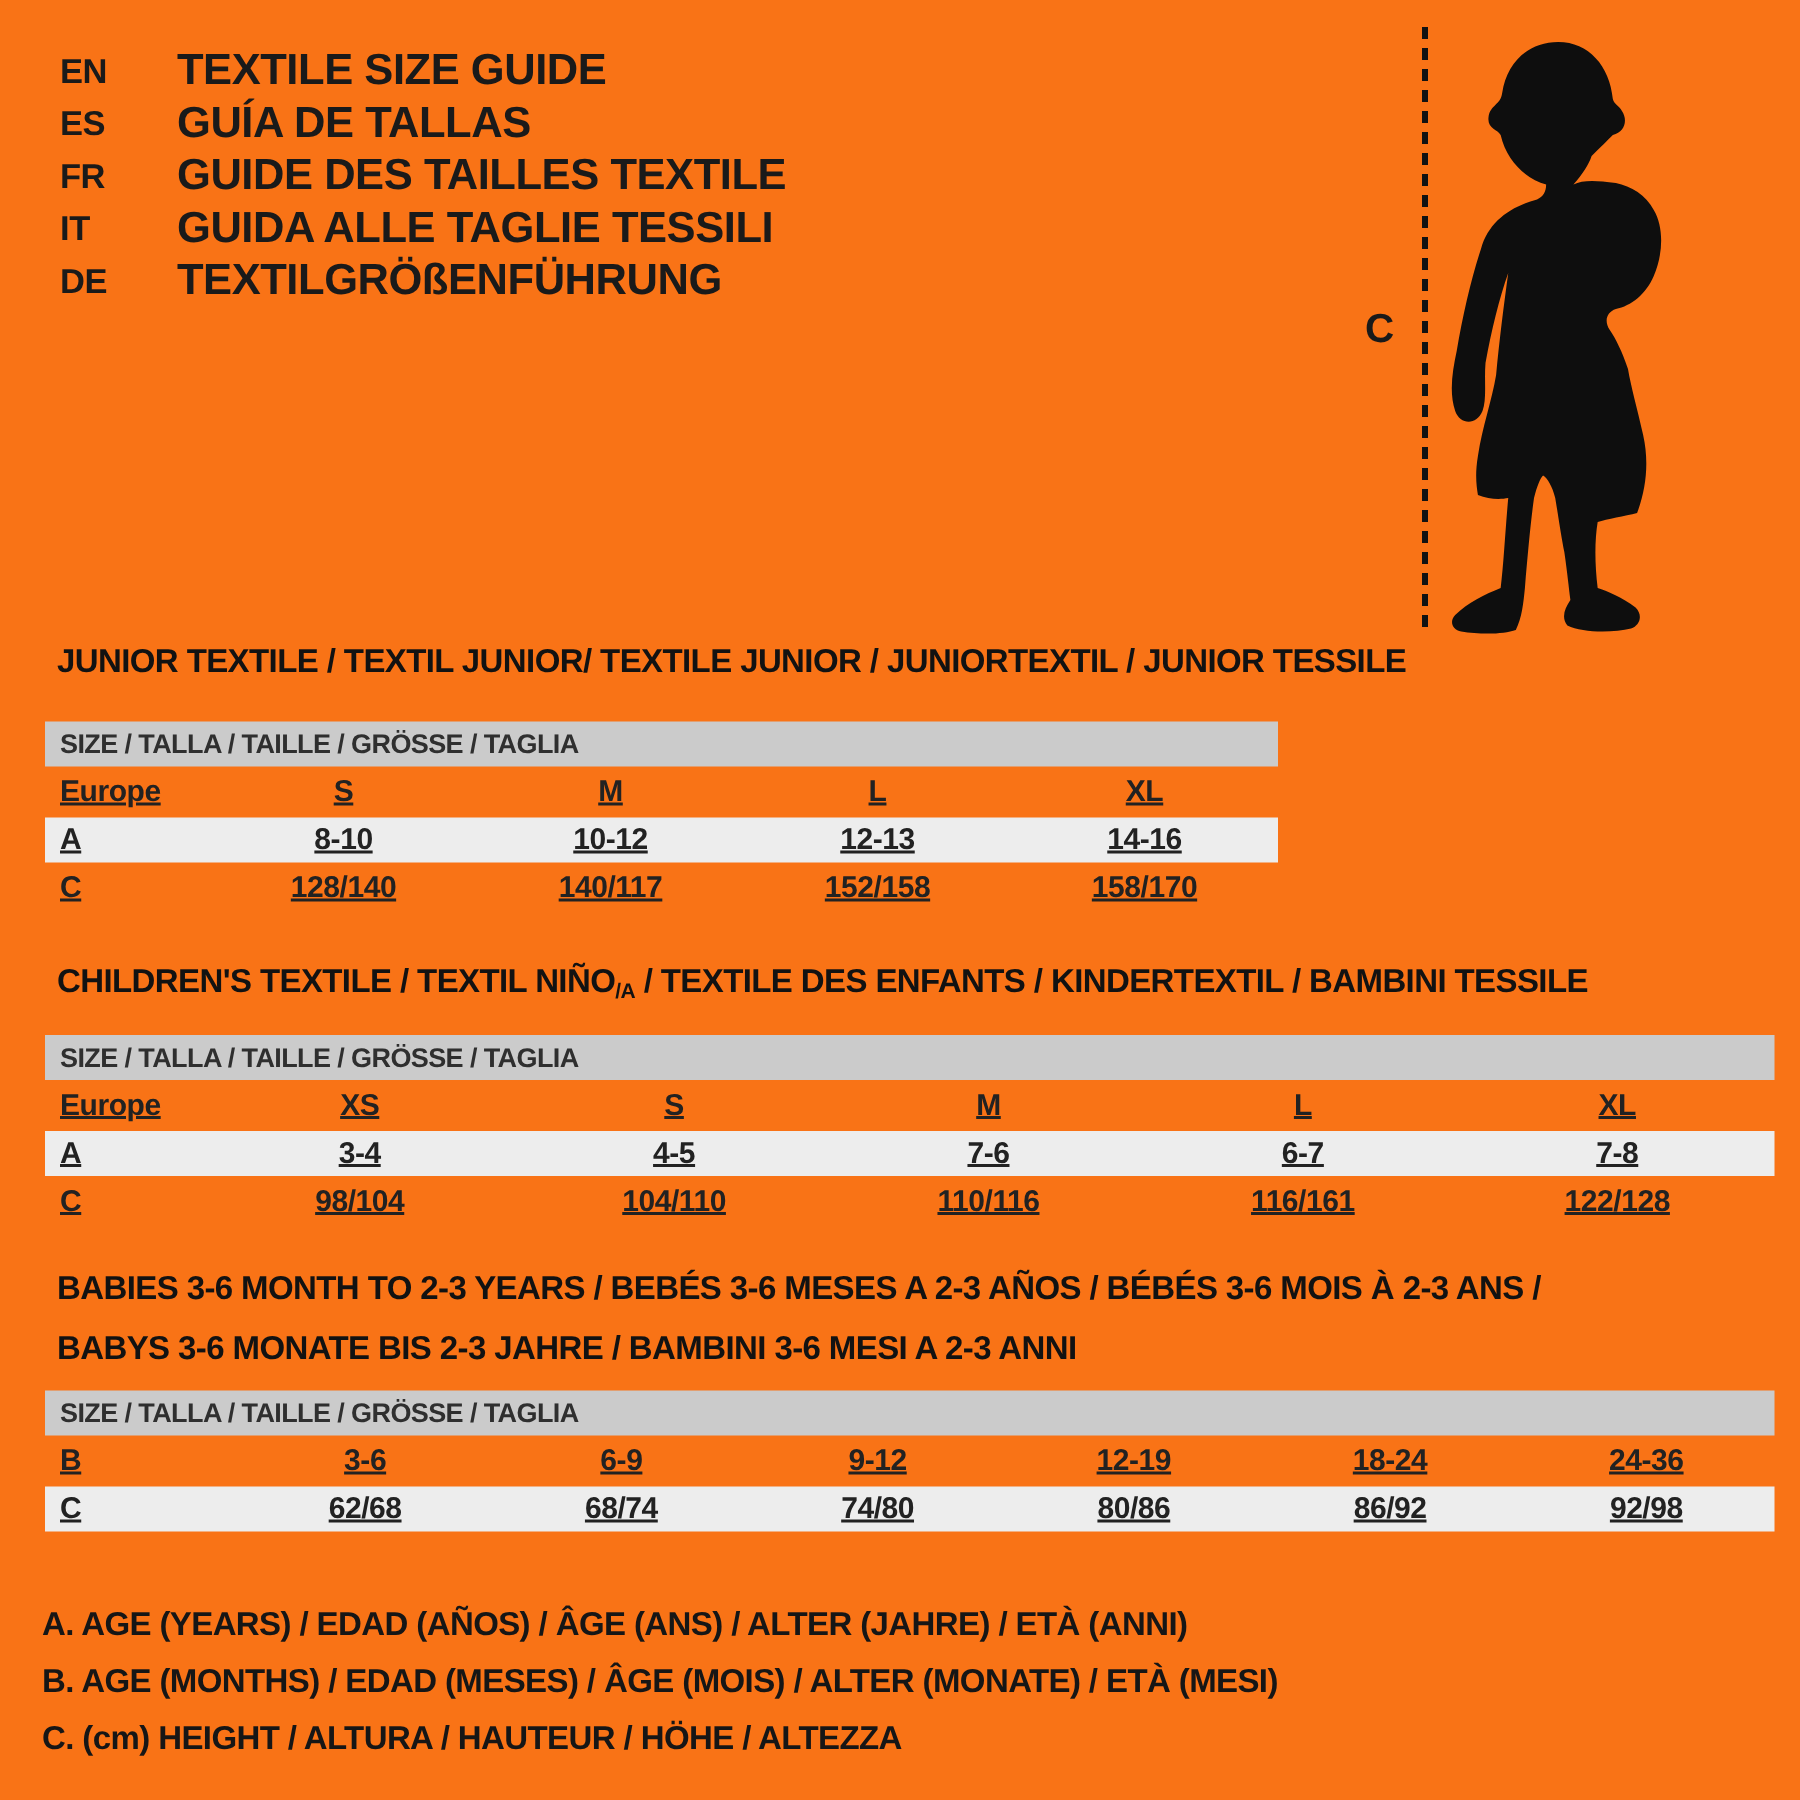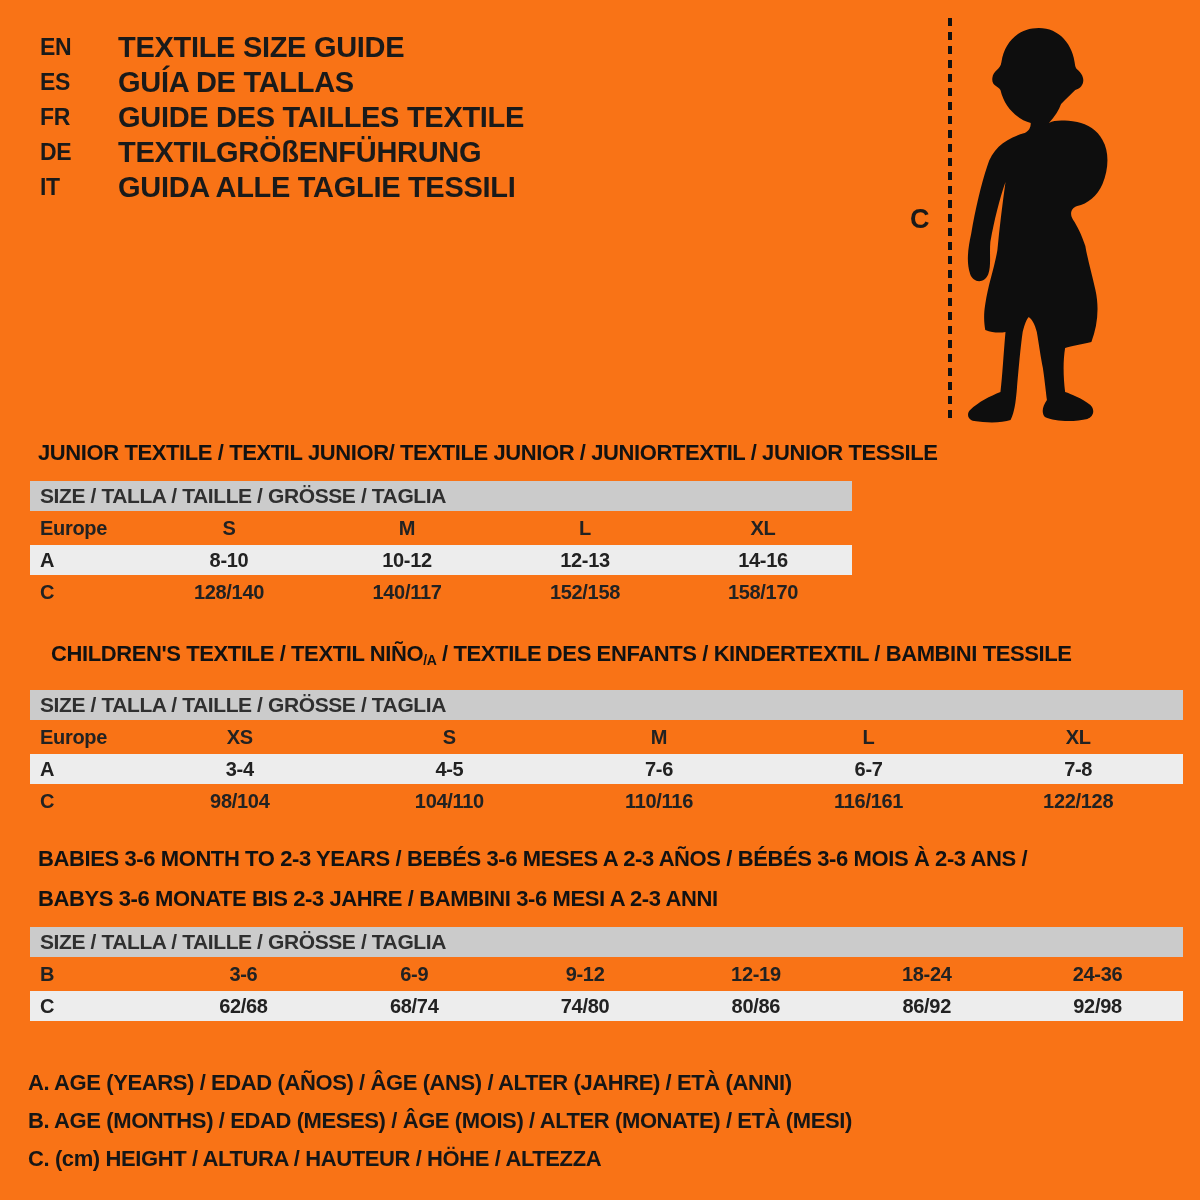--- a/index.html
+++ b/index.html
@@ -23,24 +23,24 @@
   
   .section-title {
     position:absolute; left:38px; font-weight:700; font-size:22px;
     letter-spacing:-0.4px; color:#121212; white-space:nowrap;
   }
   .sub-a { font-size:14px; vertical-align:-4px; font-weight:700; }
   
   .size-table { position:absolute; left:30px; }
   .table-header {
     height:30px; background:#cbcbcb; display:flex; align-items:center;
-    padding-left:10px; font-weight:700; font-size:21px; letter-spacing:-0.4px; color:#2f2f2f;
+    padding-left:10px; font-weight:700; font-size:18px; letter-spacing:-0.4px; color:#2f2f2f;
   }
   .trow { display:flex; height:30px; margin-top:2px; align-items:center;
-          font-weight:700; font-size:20px; letter-spacing:-0.3px; color:#222; }
+          font-weight:700; font-size:20px; letter-spacing:-0.3px; color:#222;text-decoration:underline; }
   .trow.shaded { background:#ededed; }
   .trow .lbl { padding-left:10px; text-align:left; }
   .trow .val { flex:1; text-align:center; }
   .t-junior   { top:481px; width:822px; }
   .t-junior .lbl   { width:100px; }
   .t-children { top:690px; width:1153px; }
   .t-children .lbl { width:95px; }
   .t-babies   { top:927px; width:1153px; }
   .t-babies .lbl   { width:118px; }
   
@@ -61,26 +61,26 @@
     </div>
     <div class="lang-row">
       <span class="lang-code">ES</span>
       <span class="lang-title">GUÍA DE TALLAS</span>
     </div>
     <div class="lang-row">
       <span class="lang-code">FR</span>
       <span class="lang-title">GUIDE DES TAILLES TEXTILE</span>
     </div>
     <div class="lang-row">
+      <span class="lang-code">IT</span>
+      <span class="lang-title">GUIDA ALLE TAGLIE TESSILI</span>
+    </div>
+    <div class="lang-row">
       <span class="lang-code">DE</span>
       <span class="lang-title">TEXTILGRÖßENFÜHRUNG</span>
-    </div>
-    <div class="lang-row">
-      <span class="lang-code">IT</span>
-      <span class="lang-title">GUIDA ALLE TAGLIE TESSILI</span>
     </div>
   </div>
 
   <div class="dash-line"></div>
   <div class="c-label">C</div>
   <svg class="silhouette" viewBox="0 0 190 400" xmlns="http://www.w3.org/2000/svg" preserveAspectRatio="none">
     <path fill="#0e0e0e" d="
       M80 4
       C60 4 46 18 43 38
       C42 46 35 46 34 54
@@ -122,21 +122,21 @@
       C138 106 128 100 118 98
       C104 96 96 96 90 99
       C96 92 100 86 102 80
       C108 74 112 70 116 66
       C124 64 126 56 122 50
       C120 46 117 46 116 42
       C114 20 100 4 80 4
       Z"></path>
   </svg>
 
-  <div class="section-title" style="top:440px;">JUNIOR TEXTILE / TEXTIL JUNIOR/ TEXTILE JUNIOR / JUNIORTEXTIL / JUNIOR TESSILE</div>
+  <div class="section-title" style="top:428px;">JUNIOR TEXTILE / TEXTIL JUNIOR/ TEXTILE JUNIOR / JUNIORTEXTIL / JUNIOR TESSILE</div>
   <div class="size-table t-junior">
     <div class="table-header">SIZE / TALLA / TAILLE / GRÖSSE / TAGLIA</div>
     <div class="trow">
       <span class="lbl">Europe</span>
       <span class="val">S</span>
       <span class="val">M</span>
       <span class="val">L</span>
       <span class="val">XL</span>
     </div>
     <div class="trow shaded">
@@ -148,21 +148,21 @@
     </div>
     <div class="trow">
       <span class="lbl">C</span>
       <span class="val">128/140</span>
       <span class="val">140/117</span>
       <span class="val">152/158</span>
       <span class="val">158/170</span>
     </div>
   </div>
 
-  <div class="section-title" style="top:641px;margin-left:13px;"><span>CHILDREN'S TEXTILE / TEXTIL NIÑO</span><span class="sub-a">/A</span><span> / TEXTILE DES ENFANTS / KINDERTEXTIL / BAMBINI TESSILE</span></div>
+  <div class="section-title" style="top:641px;"><span>CHILDREN'S TEXTILE / TEXTIL NIÑO</span><span class="sub-a">/A</span><span> / TEXTILE DES ENFANTS / KINDERTEXTIL / BAMBINI TESSILE</span></div>
   <div class="size-table t-children">
     <div class="table-header">SIZE / TALLA / TAILLE / GRÖSSE / TAGLIA</div>
     <div class="trow">
       <span class="lbl">Europe</span>
       <span class="val">XS</span>
       <span class="val">S</span>
       <span class="val">M</span>
       <span class="val">L</span>
       <span class="val">XL</span>
     </div>

